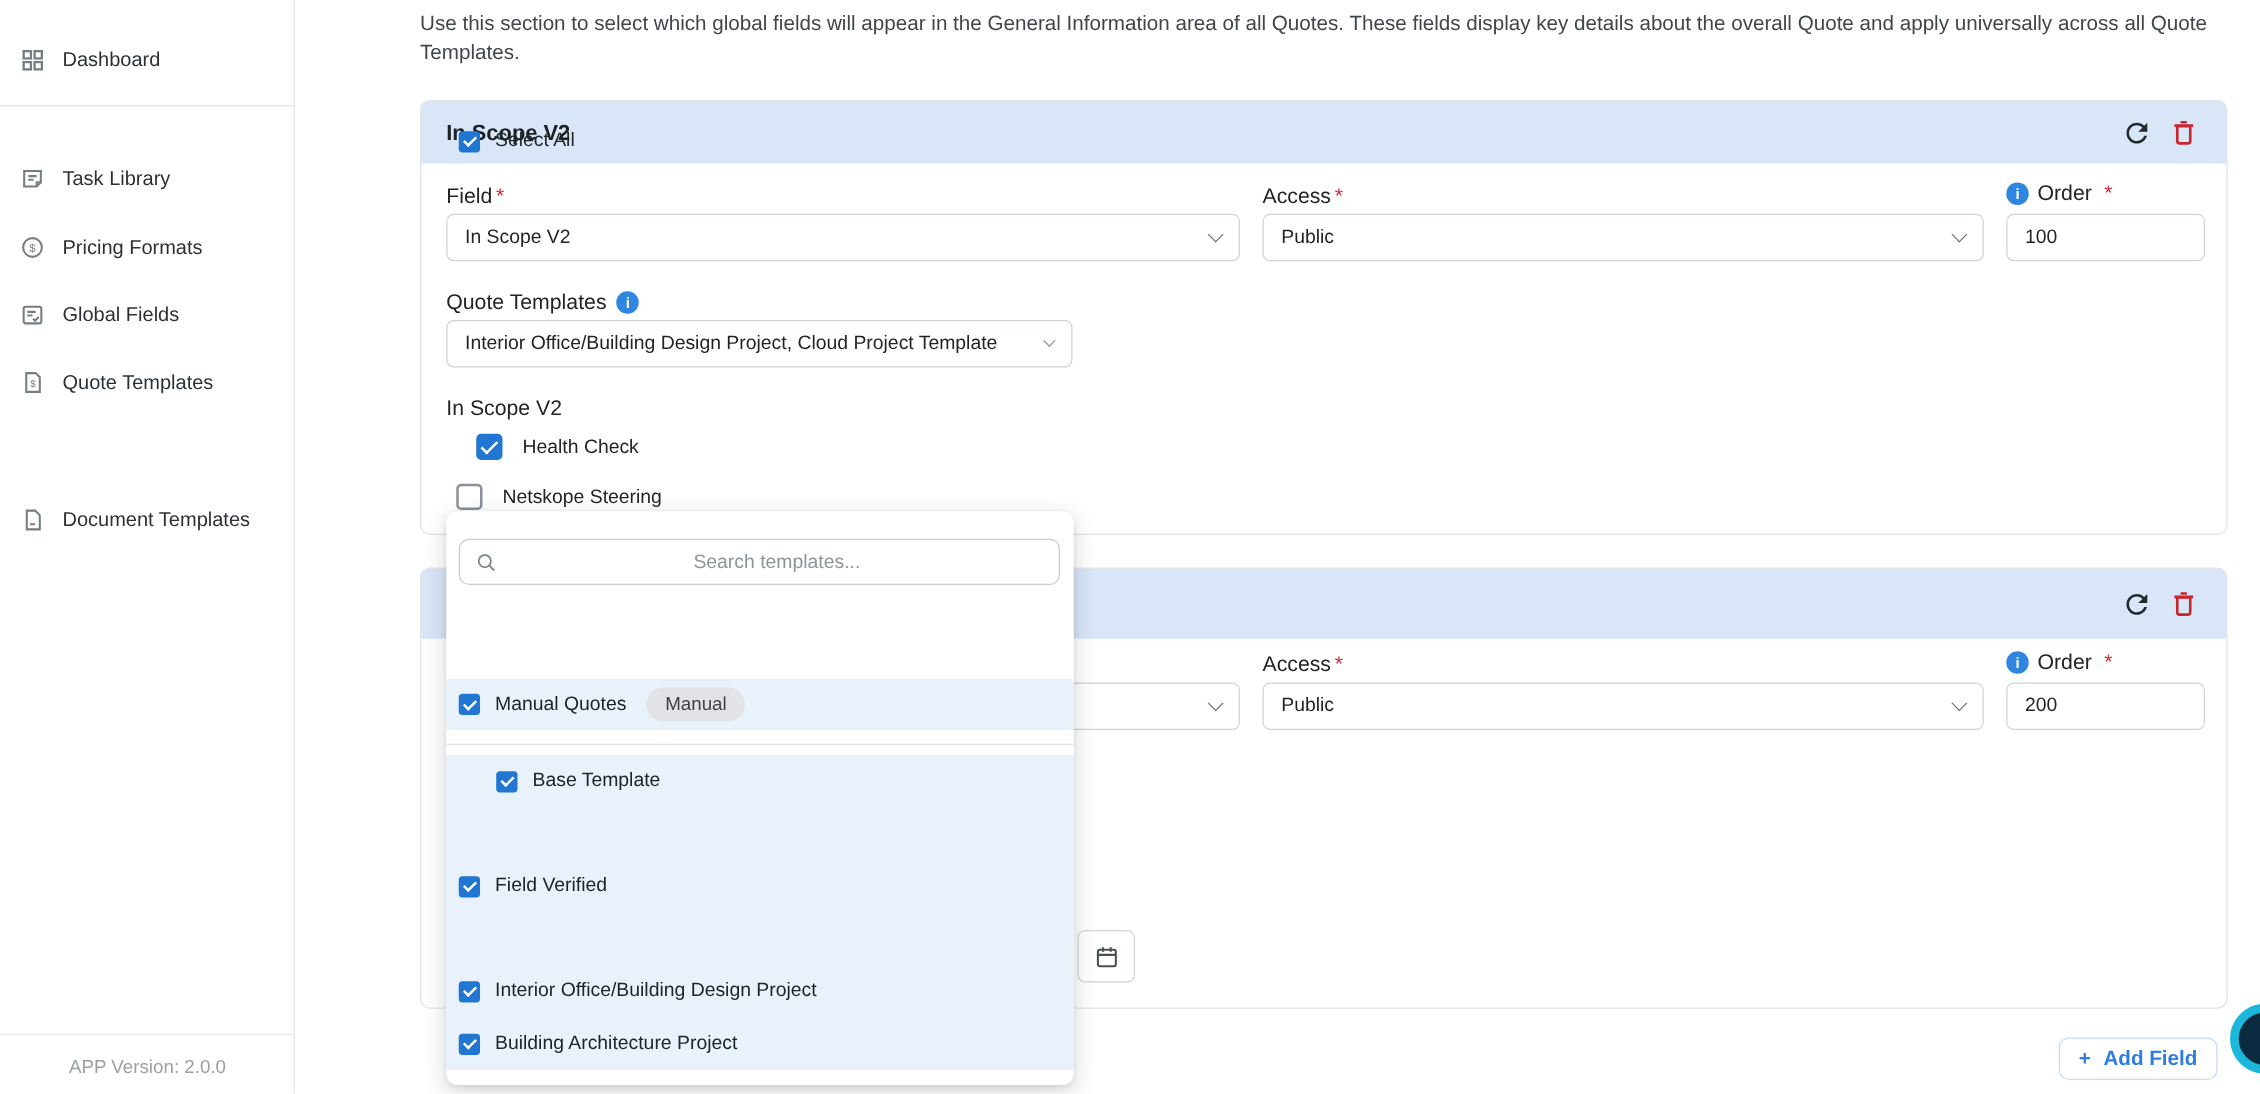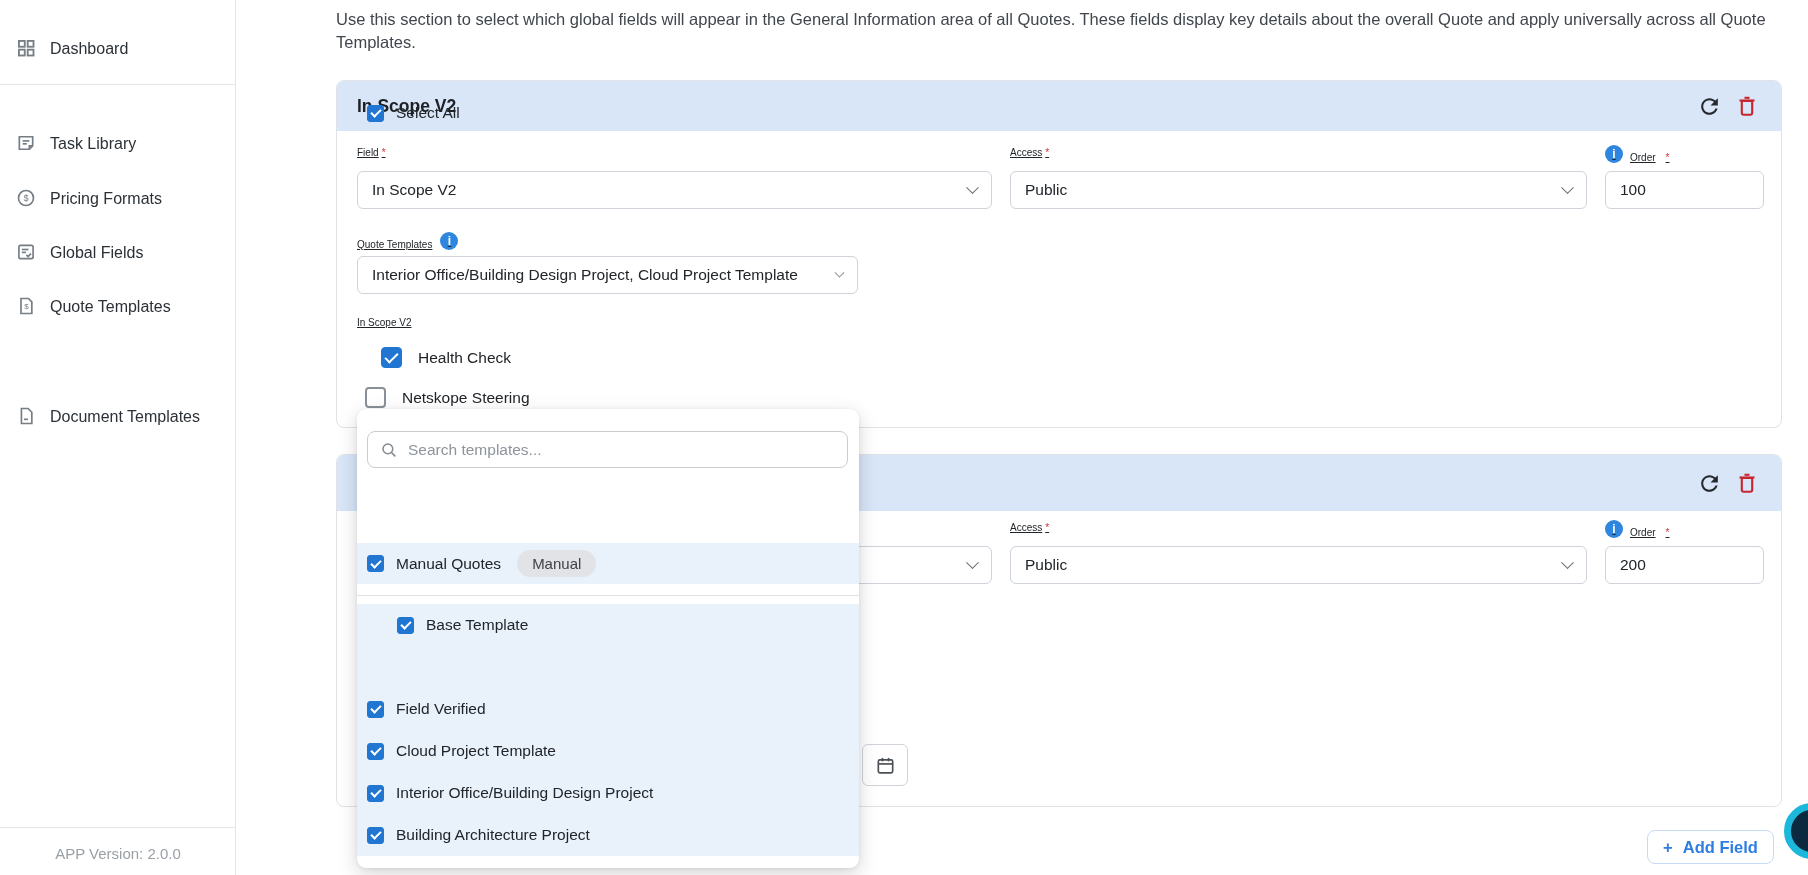--- a/index.html
+++ b/index.html
@@ -21,21 +21,21 @@
   .intro { left:336px; top:8px; width:1458px; font-size:16.5px; line-height:23px; color:#40464d; }
 
   
   .card { background:#fff; border:1px solid #dfe3e8; border-radius:8px; }
   .card-head { position:absolute; left:0; top:0; width:100%; background:#d8e6f8;
     border-radius:7px 7px 0 0; display:flex; align-items:center; }
   .card-title { margin-left:20px; font-size:17.5px; font-weight:bold; color:#1d2125; }
   .icon-btn { position:absolute; top:50%; transform:translateY(-50%); width:28px; height:28px;
     display:flex; align-items:center; justify-content:center; background:none; border:none; cursor:pointer; }
 
-  .label { font-size:10px; color:#212529; display:inline-flex; align-items:flex-end;text-decoration:underline; }
+  .label { font-size:17px; color:#212529; display:inline-flex; align-items:center; }
   .req { color:#d22d3d; margin-left:3px; }
   .info-dot { width:18px; height:18px; border-radius:50%; background:#2e86de; color:#fff;
     display:inline-flex; align-items:center; justify-content:center; font-size:12px; font-weight:bold;
     font-style:normal; cursor:pointer; }
   .info-dot::after { content:"i"; }
 
   .select-box { background:#fff; border:1px solid #ced4da; border-radius:6px; height:38px;
     display:flex; align-items:center; padding:0 14px; font-size:15.5px; color:#212529; cursor:pointer; }
   .chev { width:9px; height:9px; border-right:1.8px solid #6a7076; border-bottom:1.8px solid #6a7076;
     transform:rotate(45deg) translate(-2px,-2px); margin-left:auto; }
@@ -54,21 +54,21 @@
   .cb17.checked::after { content:""; width:4px; height:8px; border-right:2px solid #fff;
     border-bottom:2px solid #fff; transform:rotate(45deg); margin-bottom:2px; }
   .cb-row { display:flex; align-items:center; gap:16px; font-size:15.5px; color:#212529; }
 
   
   .panel { left:357px; top:409px; width:502px; height:459px; background:#fff; border-radius:9px;
     box-shadow:0 6px 20px rgba(0,0,0,.16), 0 1px 4px rgba(0,0,0,.08); z-index:50; }
   .search-wrap { position:absolute; left:10px; top:22px; width:481px; height:37px;
     border:1px solid #c8cdd2; border-radius:8px; background:#fff; display:flex; align-items:center; padding:0 12px; gap:10px; }
   .search-wrap input { border:none; outline:none; flex:1; font-size:15.5px; color:#212529;
-    font-family:"Liberation Sans", sans-serif; background:transparent; }
+    font-family:"Liberation Sans", sans-serif; background:transparent;text-align:center; }
   .search-wrap input::placeholder { color:#8d949b; }
   .p-row { position:absolute; left:0; width:100%; display:flex; align-items:center; gap:12px;
     padding-left:10px; font-size:15.5px; color:#212529; cursor:pointer; }
   .p-row .cb { flex:0 0 17px; }
   .row-blue { background:#e9f1fb; }
   .p-divider { position:absolute; left:0; top:186px; width:100%; height:1px; background:#dde1e6; }
   .p-list { position:absolute; left:0; top:195px; width:100%; height:252px; background:#e9f1fb; }
   .p-list .p-row { height:42px; }
   .badge { background:#e2e3e6; color:#3f4347; border-radius:14px; padding:5px 15px; font-size:15px; margin-left:4px; }
 
@@ -290,24 +290,20 @@
 
     <div class="p-list">
       <div class="p-row" style="top:0;padding-left:40px;">
         <span class="cb cb17 checked"></span>
         <span>Base Template</span>
       </div>
       <div class="p-row" style="top:84px;">
         <span class="cb cb17 checked"></span>
         <span>Field Verified</span>
       </div>
-      <div class="p-row" style="top:126px;">
-        <span class="cb cb17 checked"></span>
-        <span>Cloud Project Template</span>
-      </div>
       <div class="p-row" style="top:168px;">
         <span class="cb cb17 checked"></span>
         <span>Interior Office/Building Design Project</span>
       </div>
       <div class="p-row" style="top:210px;">
         <span class="cb cb17 checked"></span>
         <span>Building Architecture Project</span>
       </div>
     </div>
   </div>

